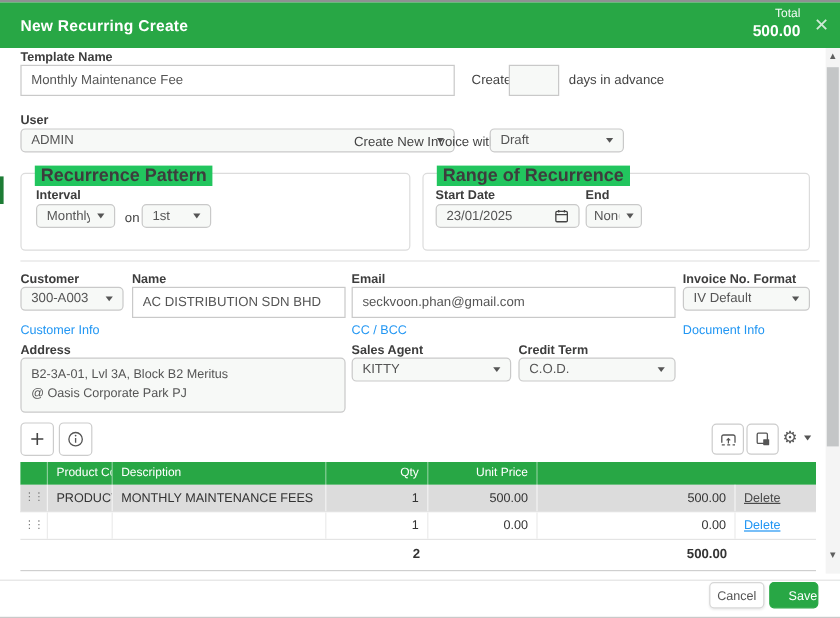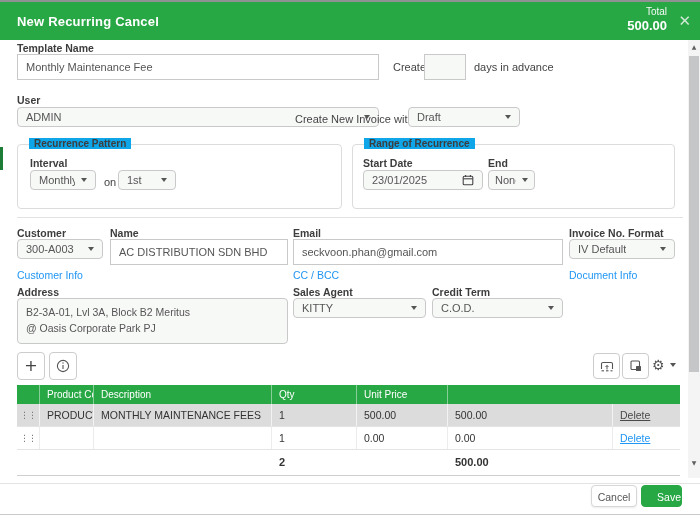--- a/index.html
+++ b/index.html
@@ -30,21 +30,21 @@
   .select{position:absolute;box-sizing:border-box;height:20px;border:1px solid #c9c9c9;border-radius:4px;
           background:#f7f9f7;display:flex;align-items:center;justify-content:space-between;
           padding:0 8px;font-size:11px;color:#555;cursor:pointer;}
   .select .txt{overflow:hidden;white-space:nowrap;}
   .caret{width:0;height:0;border-left:3.5px solid transparent;border-right:3.5px solid transparent;
          border-top:4px solid #555;margin-left:6px;flex:0 0 auto;}
   .textarea{position:absolute;box-sizing:border-box;border:1px solid #c9c9c9;border-radius:4px;
             background:#f7f9f7;padding:5px 8px;font-size:10.5px;color:#555;line-height:1.55;
             font-family:inherit;resize:none;outline:none;}
   .fieldset{position:absolute;border:1px solid #dcdcdc;border-radius:4px;}
-  .legend{position:absolute;top:-7px;left:11px;background:#0ea5e9;padding:0 5px;font-size:10px;
+  .legend{position:absolute;top:-7px;left:11px;background:#22c55e;padding:0 5px;font-size:15px;
           font-weight:bold;color:#3d3d3d;white-space:nowrap;}
   .divider{position:absolute;left:17px;right:17px;height:1px;background:#e3e3e3;}
 
   
   .icon-btn{position:absolute;box-sizing:border-box;border:1px solid #ccc;border-radius:4px;background:#fff;
             display:flex;align-items:center;justify-content:center;cursor:pointer;color:#444;}
   .plus-glyph{font-size:16px;line-height:16px;color:#444;font-family:"DejaVu Sans",sans-serif;}
   .gear-wrap{position:absolute;display:flex;align-items:center;cursor:pointer;}
   .gear-glyph{font-size:14px;color:#555;font-family:"DejaVu Sans",sans-serif;line-height:14px;}
 
@@ -59,21 +59,21 @@
   .row-highlight{background:#dcdcdc;}
   .row-highlight .cell{border-right:1px solid #f3f3f3;}
   .cell{box-sizing:border-box;padding:0 7px;overflow:hidden;white-space:nowrap;}
   .c0{width:23px;padding:0;}
   .c1{width:54px;}
   .c2{width:178px;}
   .c3{width:85px;}
   .c4{width:91px;}
   .c5{width:165px;}
   .c6{width:67px;}
-  .num{}
+  .num{text-align:right;}
   .drag{display:block;text-align:center;color:#777;font-size:9px;line-height:22px;cursor:grab;
         font-family:"DejaVu Sans",sans-serif;letter-spacing:-1px;}
   .delete{display:block;text-align:left;text-decoration:underline;cursor:pointer;}
   .delete.dark{color:#4a4a4a;}
   .delete.blue{color:#2196f3;}
   .totalsrow{display:flex;height:25px;line-height:25px;border-bottom:1px solid #cfcfcf;
              font-weight:bold;font-size:11px;background:#fff;}
 
   
   .footer-line{position:absolute;left:0;right:0;top:483px;height:1px;background:#e3e3e3;}
@@ -92,21 +92,21 @@
   svg{display:block;}
 </style>
 </head>
 <body>
 
 <div class="modal">
   <div class="top-edge"></div>
   <div class="left-artifact"></div>
 
   <div class="header">
-    <span class="title">New Recurring Cancel</span>
+    <span class="title">New Recurring Create</span>
     <div class="total-block">
       <div class="total-label">Total</div>
       <div class="total-value">500.00</div>
     </div>
     <span class="close">✕</span>
   </div>
 
   <div class="label" style="left:17px;top:42px;">Template Name</div>
   <input class="input" style="left: 17px; top: 54px; width: 362px;" value="Monthly Maintenance Fee">
   <div class="inline-text" style="left:393px;top:61px;">Create</div>

